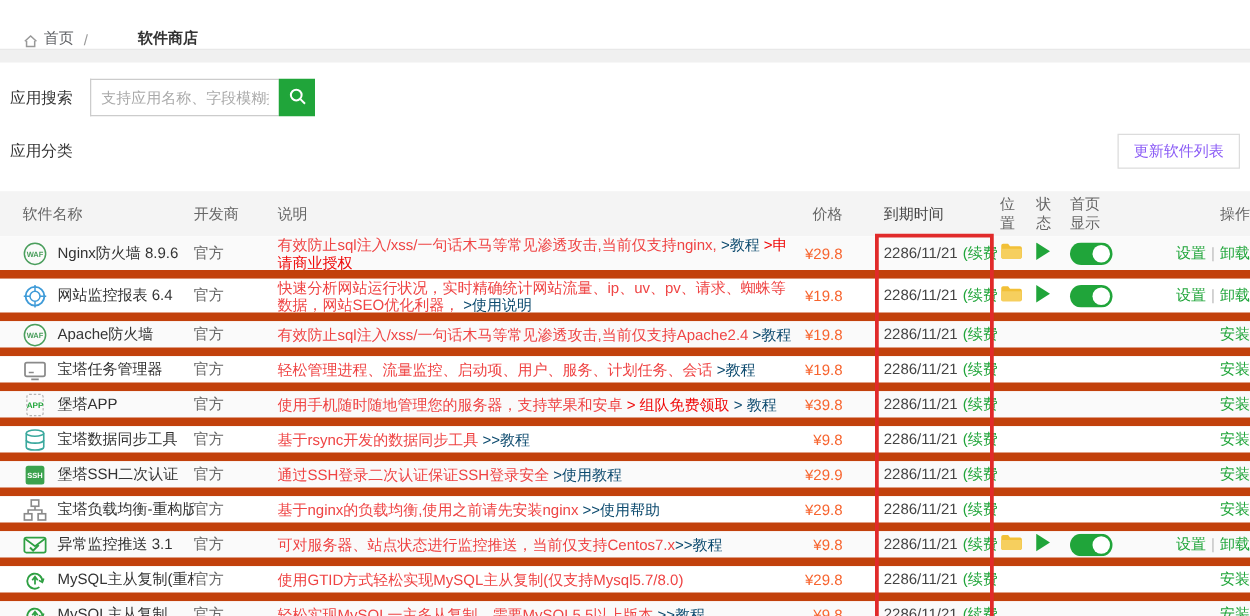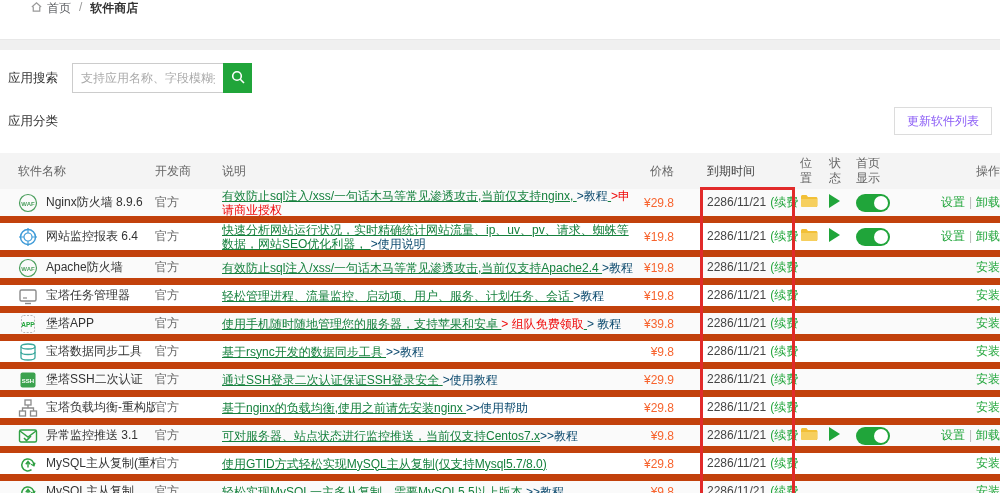--- a/index.html
+++ b/index.html
@@ -5,26 +5,26 @@
   * { box-sizing: border-box; margin: 0; padding: 0; }
   html,body { width:1000px; height:493px; overflow:hidden; }
   body {
     position: relative;
     background: #fff;
     font-family: "Liberation Sans", "DejaVu Sans", sans-serif;
     font-size: 12px;
     color: #333;
   }
   
-  .breadcrumb-bar { height:40px; display:flex; align-items:flex-start; padding-left:30px;
+  .breadcrumb-bar { height:40px; display:flex; align-items:flex-end; padding-left:18px;
     background:#fff; border-bottom:1px solid #e8e8e8; }
   .breadcrumb-bar .home-ic { display:inline-flex; margin-right:4px; }
   .bc-home { color:#606266; cursor:pointer; }
   .bc-sep { color:#9a9a9a; margin:0 8px; }
-  .bc-current { color:#333; font-weight:bold; }
+  .bc-current { color:#333; font-weight:bold;margin-left:32px; }
   .gray-band { height:10px; background:#f0f0f0; }
 
   .content { padding:13px 8px 0 8px; }
 
   
   .search-row { display:flex; align-items:center; height:30px; }
   .sec-label { width:64px; color:#333; font-size:12.5px; }
   .search-box { display:flex; }
   .search-input { width:151px; height:30px; border:1px solid #ccc; border-right:none;
     padding:0 8px; font-size:12px; color:#333; outline:none; }
@@ -59,21 +59,21 @@
   .col-pos    { width:28px; padding-left:2px; }
   .col-status { width:27px; padding-left:3px; }
   .col-display{ width:48px; padding-left:3px;font-family:Liberation Serif, serif; }
   .col-action { flex:1 1 auto; text-align:right; white-space:nowrap; }
   .th-narrow  { word-break:break-all; line-height:15px; padding-right:13px; }
   .th-display { word-break:break-all; line-height:15px; padding-right:10px; }
 
   .sw-icon { width:20px; height:20px; margin-right:8px; flex:none; display:inline-flex;
     align-items:center; justify-content:center; }
   .sw-name { color:#333; white-space:nowrap; }
-  .seg.plain { color:#15803d;text-decoration:underline; }
+  .seg.plain { color:#ef4444; }
   .seg.green { color:#0c4a6e; cursor:pointer; }
   .seg.red   { color:#ef0808; cursor:pointer; }
   .renew { color:#20a53a; margin-left:4px; cursor:pointer; text-decoration:none; }
 
   .cell-ic { display:inline-flex; cursor:pointer; }
   .play { display:inline-block; width:0; height:0; border-left:11px solid #20a53a;
     border-top:7px solid transparent; border-bottom:7px solid transparent; cursor:pointer; }
   .toggle { display:inline-block; width:34px; height:18px; border-radius:9px;
     background:#c0c4cc; position:relative; cursor:pointer; vertical-align:middle; }
   .toggle.on { background:#20a53a; }

